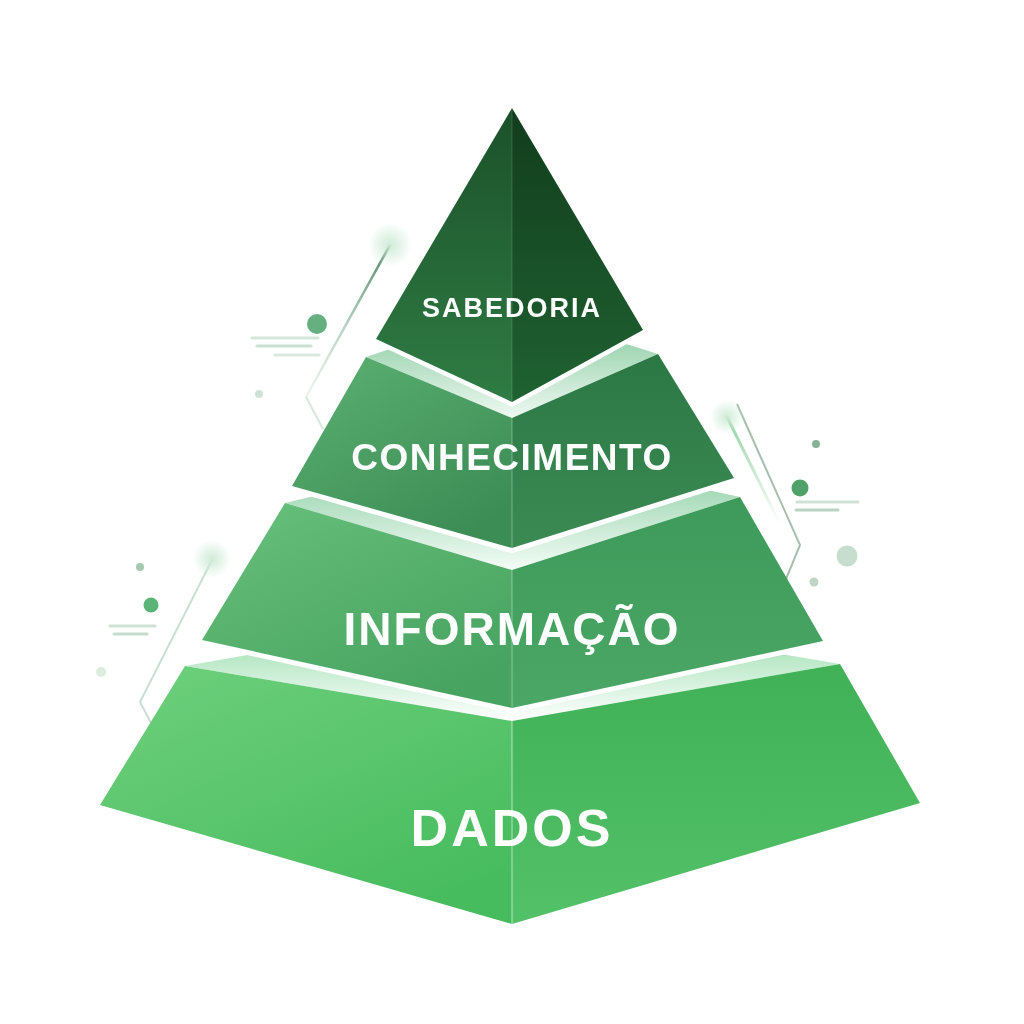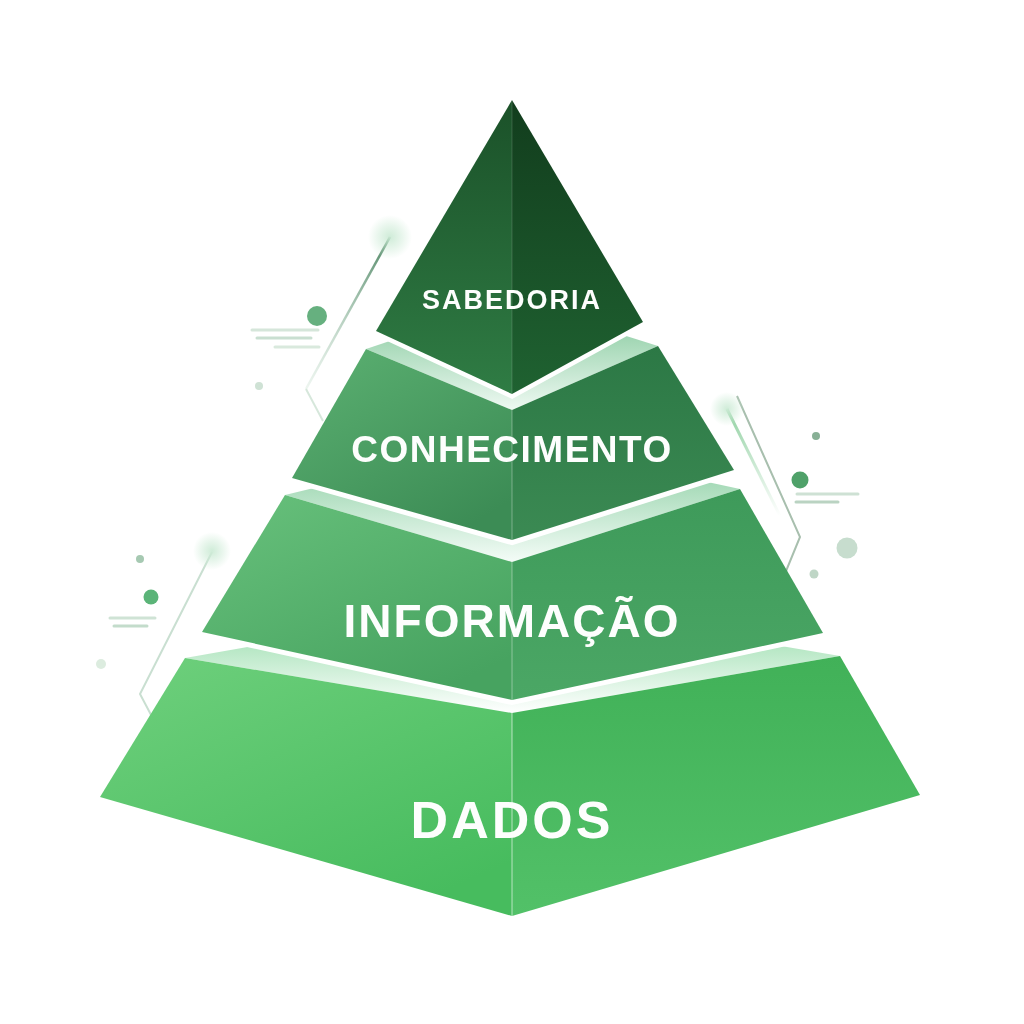--- a/index.html
+++ b/index.html
@@ -9,20 +9,21 @@
     width: 1024px;
     height: 1024px;
     overflow: hidden;
     font-family: "Liberation Sans", "DejaVu Sans", sans-serif;
   }
   .stage {
     position: relative;
     width: 1024px;
     height: 852px;
     background: #ffffff;
+    margin-top: 8px;
   }
   svg { display: block; }
   .tier-label {
     fill: #fdfefd;
     font-family: "Liberation Sans", "DejaVu Sans", sans-serif;
     font-weight: 700;
     text-anchor: middle;
   }
   .lbl-1 { font-size: 27px; letter-spacing: 2px; }
   .lbl-2 { font-size: 37px; letter-spacing: 1.5px; }

